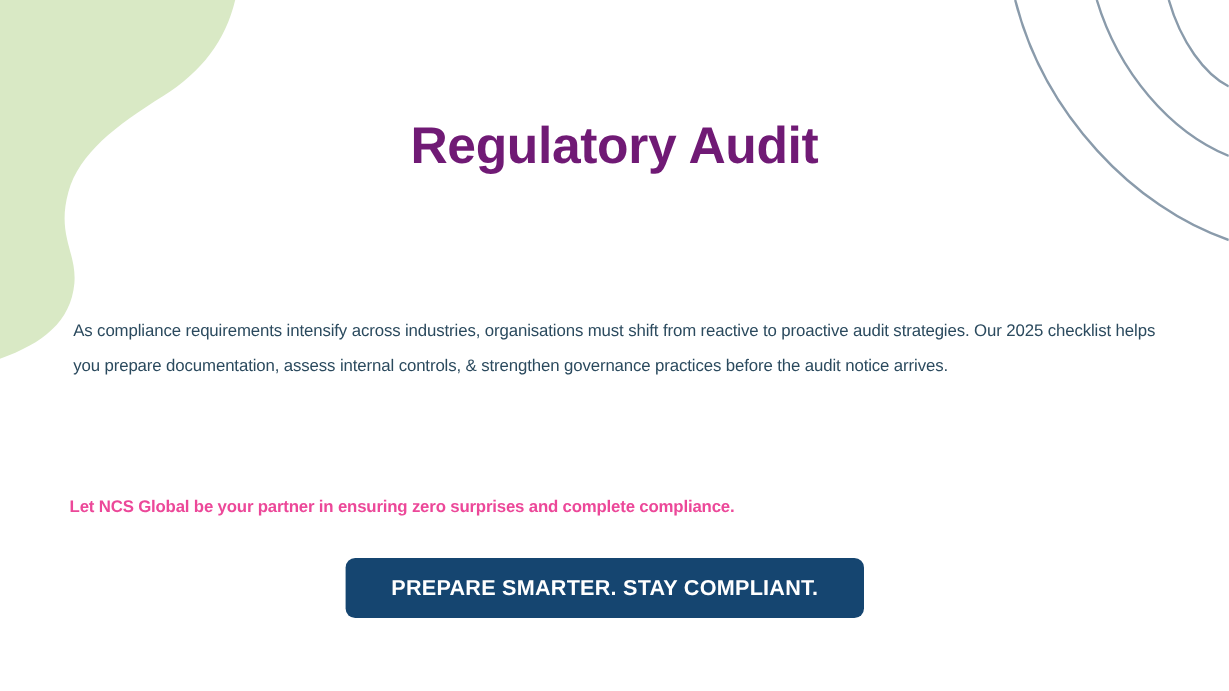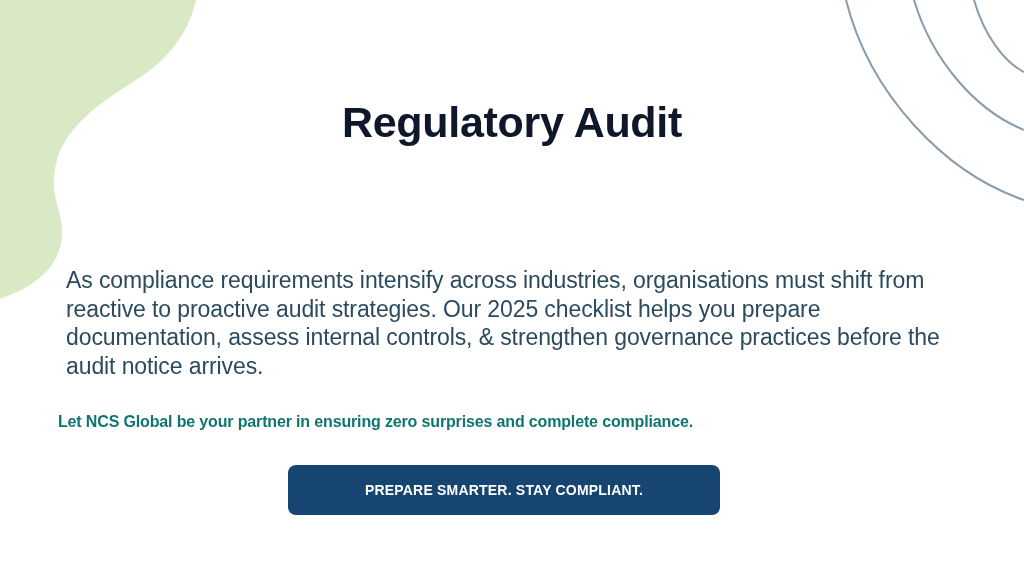--- a/index.html
+++ b/index.html
@@ -46,75 +46,75 @@
   .title-block {
     position: absolute;
     top: 92px;
     left: 0;
     width: 1024px;
     text-align: center;
   }
 
   .title-line {
     display: block;
-    color: #0f172a;
+    color: #701a75;
     font-family: "Liberation Sans", sans-serif;
     font-size: 43px;
     font-weight: bold;
     line-height: 60px;
     letter-spacing: -0.3px;
   }
 
   .body-block {
     position: absolute;
     top: 258px;
     left: 58px;
     width: 920px;
   }
 
   .body-text {
-    margin: 8px;
+    margin: 3px;
     color: #2b4a5e;
     font-family: "Liberation Sans", sans-serif;
-    font-size: 23px;
+    font-size: 14px;
     font-weight: normal;
     line-height: 28.5px;
     letter-spacing: -0.1px;
   }
 
   .tagline {
     position: absolute;
     top: 409px;
     left: 58px;
     width: 930px;
     margin: 0;
-    color: #0f766e;
+    color: #ec4899;
     font-family: "Liberation Sans", sans-serif;
-    font-size: 16px;
+    font-size: 14px;
     font-weight: bold;
     line-height: 26px;
     letter-spacing: -0.15px;
   }
 
   .cta-button {
     position: absolute;
     top: 465px;
     left: 288px;
     width: 432px;
     height: 50px;
     box-sizing: border-box;
     display: flex;
     align-items: center;
     justify-content: center;
     background: #154570;
     color: #ffffff;
     border: none;
     border-radius: 8px;
     font-family: "Liberation Sans", sans-serif;
-    font-size: 14px;
+    font-size: 18px;
     font-weight: bold;
     letter-spacing: 0.2px;
     cursor: pointer;
     padding: 0;
   }
 </style>
 </head>
 <body>
 
 <div class="slide">

